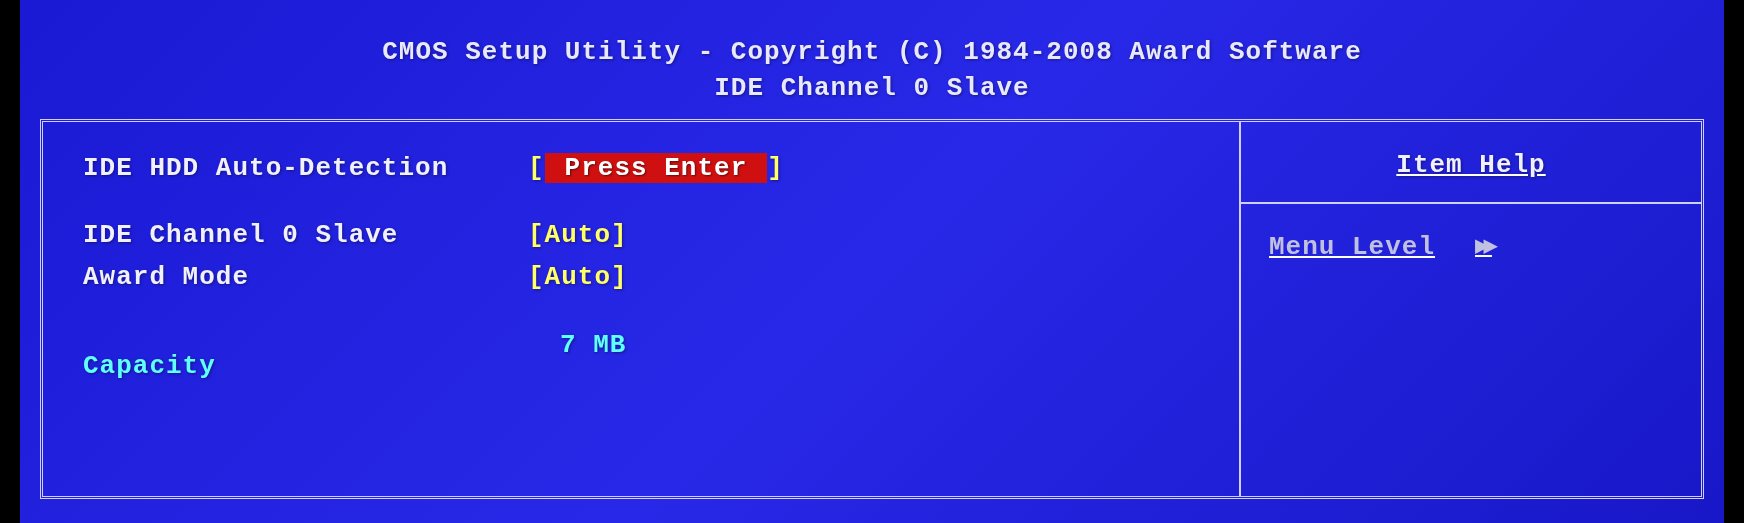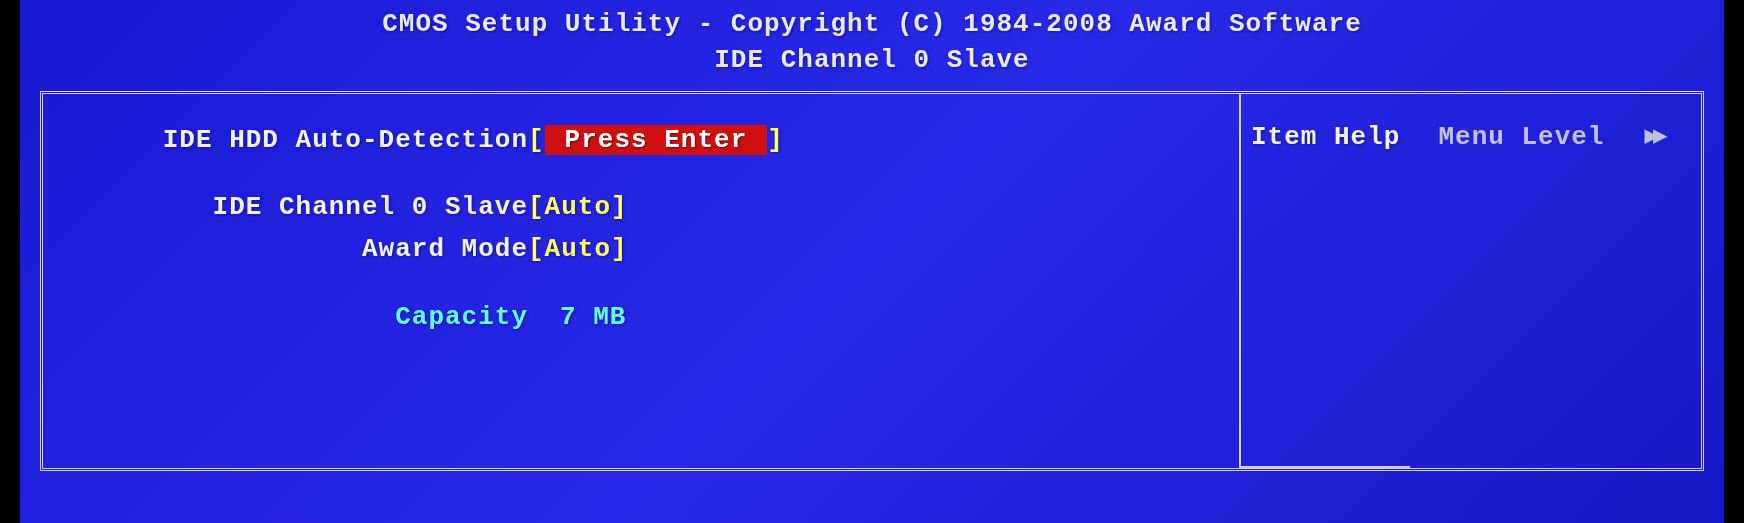--- a/index.html
+++ b/index.html
@@ -23,20 +23,21 @@
       right: 20px;
       top: 0;
       bottom: 0;
       color: #fff;
       font-size: 26px;
     }
     .header {
       text-align: center;
       padding: 6px 0 12px 0;
       line-height: 1.4;
+      margin-top: 28px;
     }
     .header-title {
       color: #e8e8ff;
       text-shadow: 1px 1px 3px rgba(0,0,0,0.4);
     }
     .header-subtitle {
       color: #e8e8ff;
       text-shadow: 1px 1px 3px rgba(0,0,0,0.4);
     }
     .main-box {
@@ -46,27 +47,27 @@
       height: 380px;
     }
     .left-panel {
       flex: 1;
       padding: 28px 40px;
       border-right: 2px solid #d0d0ff;
     }
     .right-panel {
       width: 460px;
       display: flex;
-      flex-direction: row;
+      flex-direction: column;
+      text-decoration: underline;
     }
     .settings-row {
       display: flex;
       margin-bottom: 4px;
       line-height: 1.45;
-      text-align: right;
     }
     .settings-label {
       width: 445px;
       color: #f0f0ff;
       text-shadow: 1px 1px 3px rgba(0,0,0,0.4);
     }
     .settings-value {
       color: #f0f0ff;
     }
     .bracket {
@@ -79,20 +80,21 @@
     }
     .value-selected {
       background: #d01010;
       color: #ffffff;
       padding: 0 20px;
       text-shadow: 1px 1px 2px rgba(0,0,0,0.5);
     }
     .capacity-label {
       color: #5fffff;
       text-shadow: 1px 1px 3px rgba(0,0,0,0.4);
+      margin-top: 21px;
     }
     .capacity-value {
       color: #5fffff;
       text-shadow: 1px 1px 3px rgba(0,0,0,0.4);
       padding-left: 32px;
     }
     .spacer {
       height: 26px;
     }
     .help-header {

